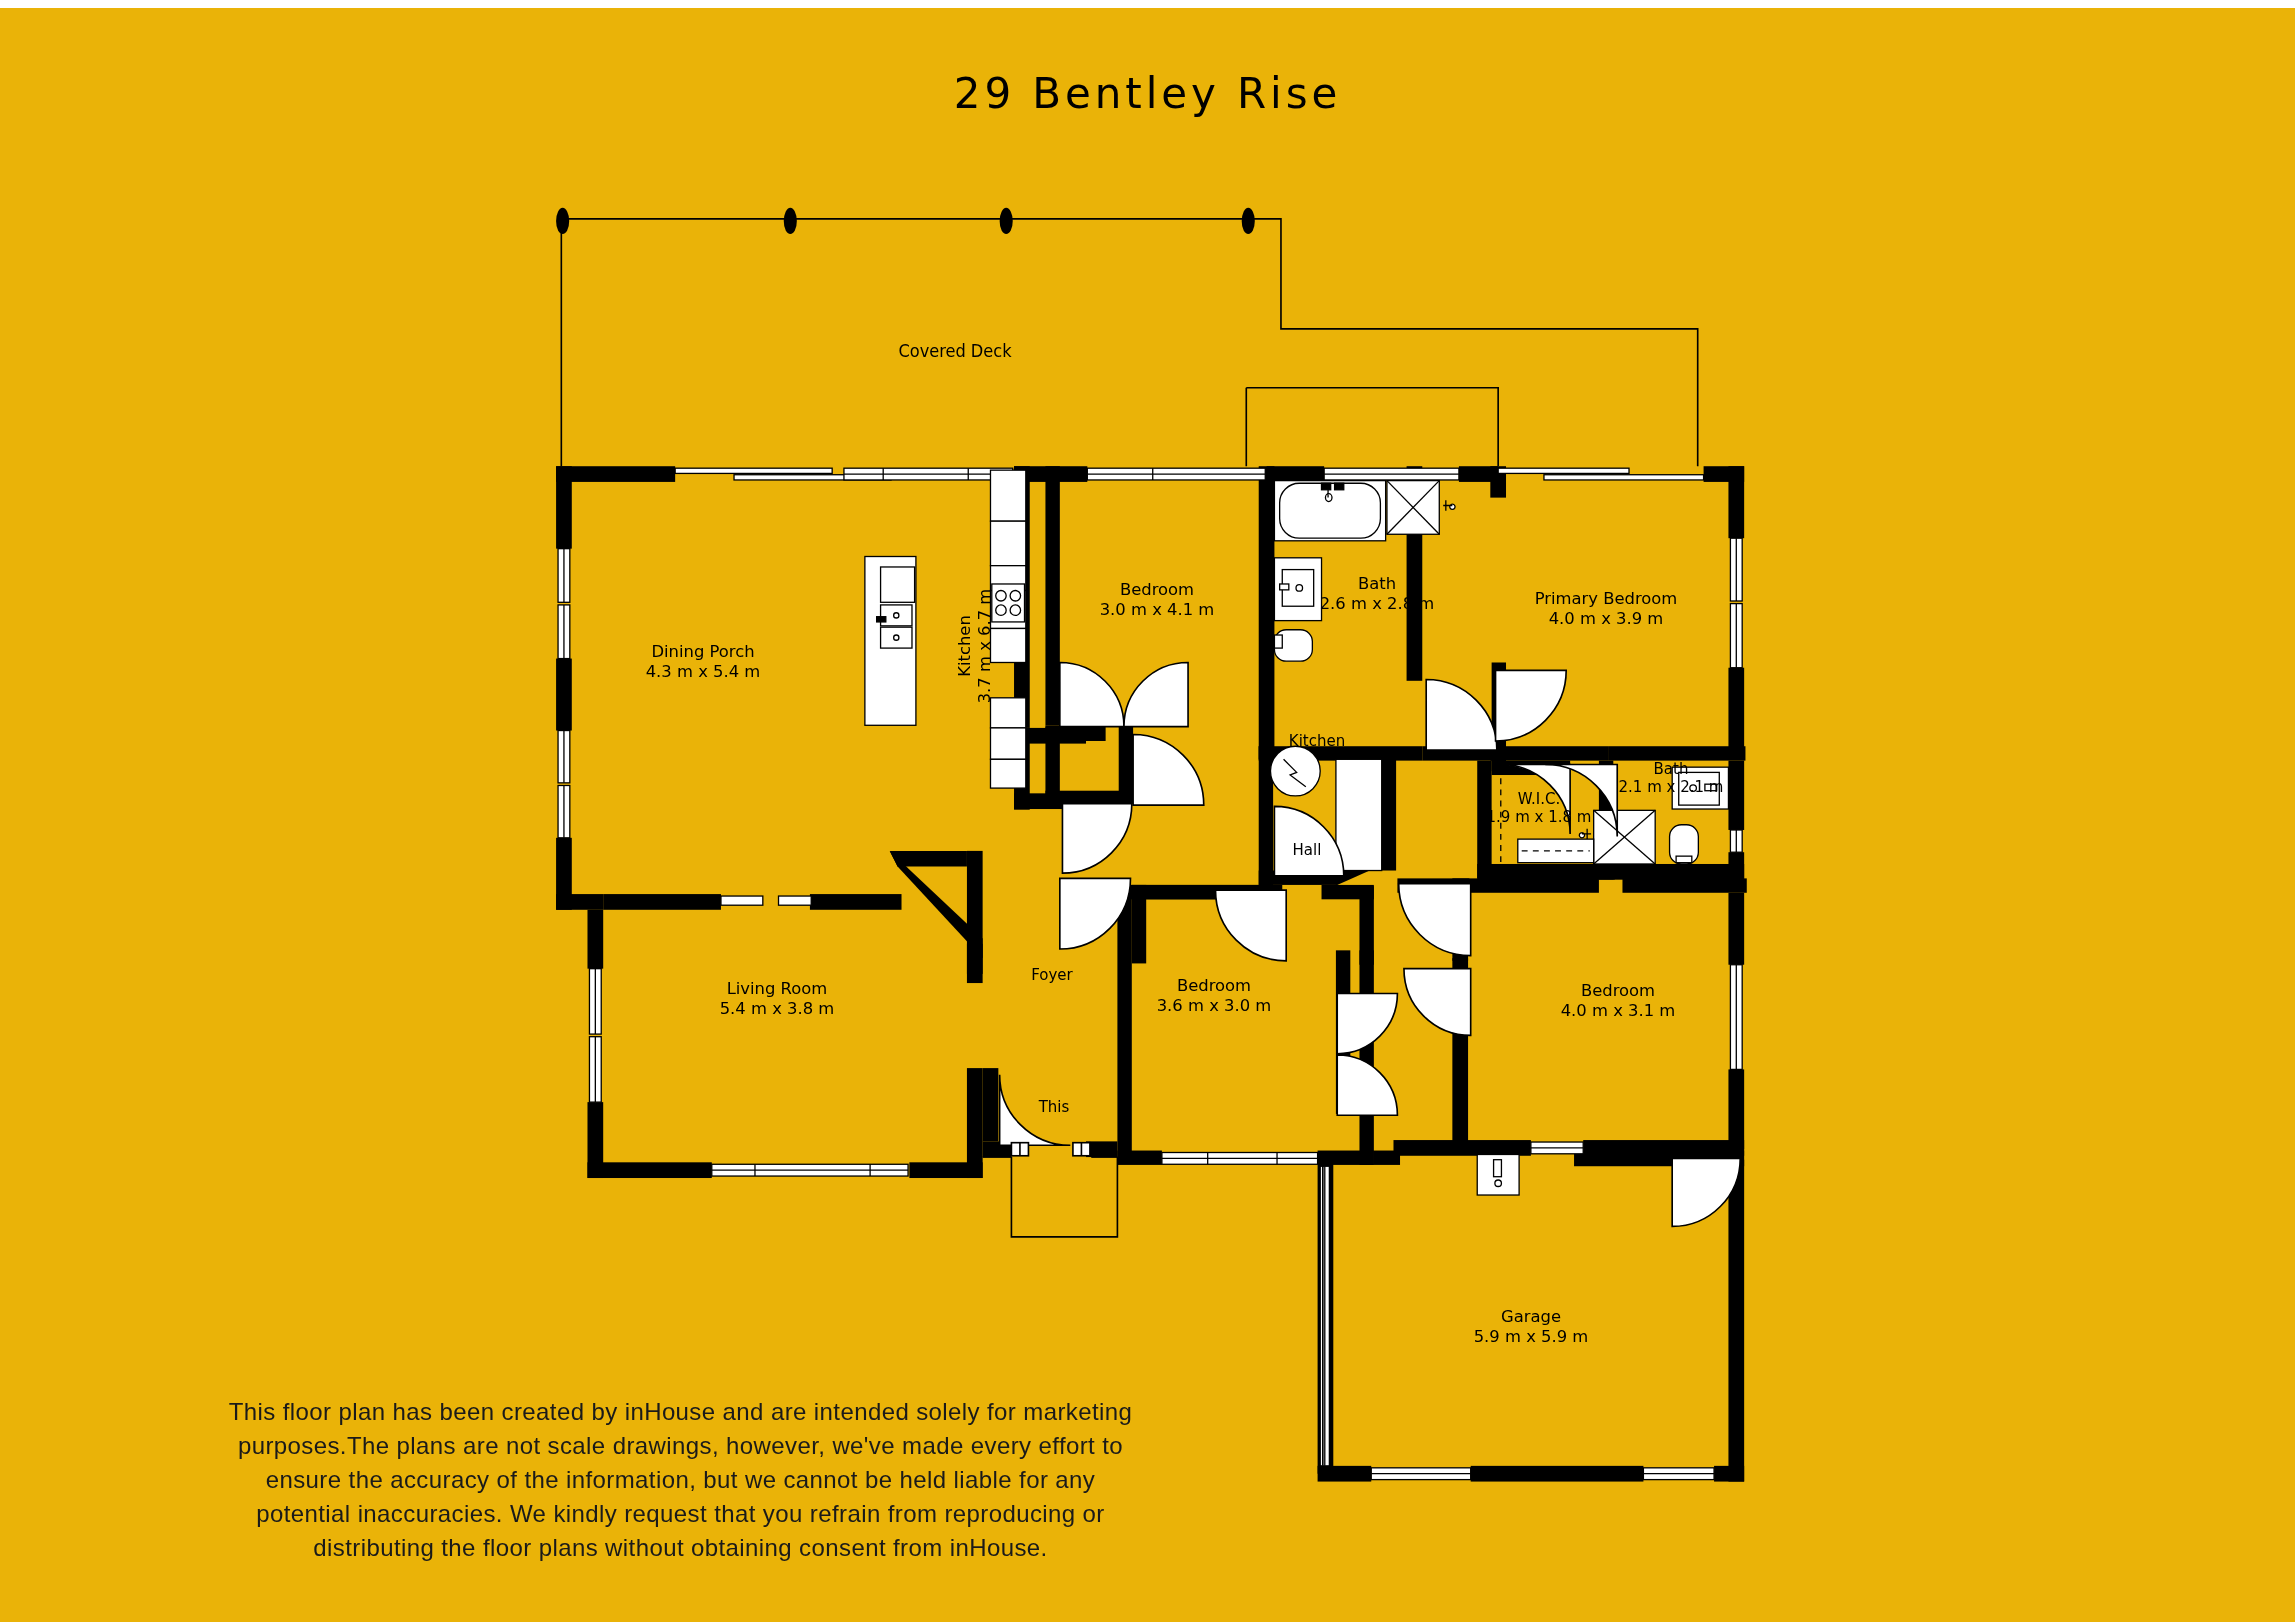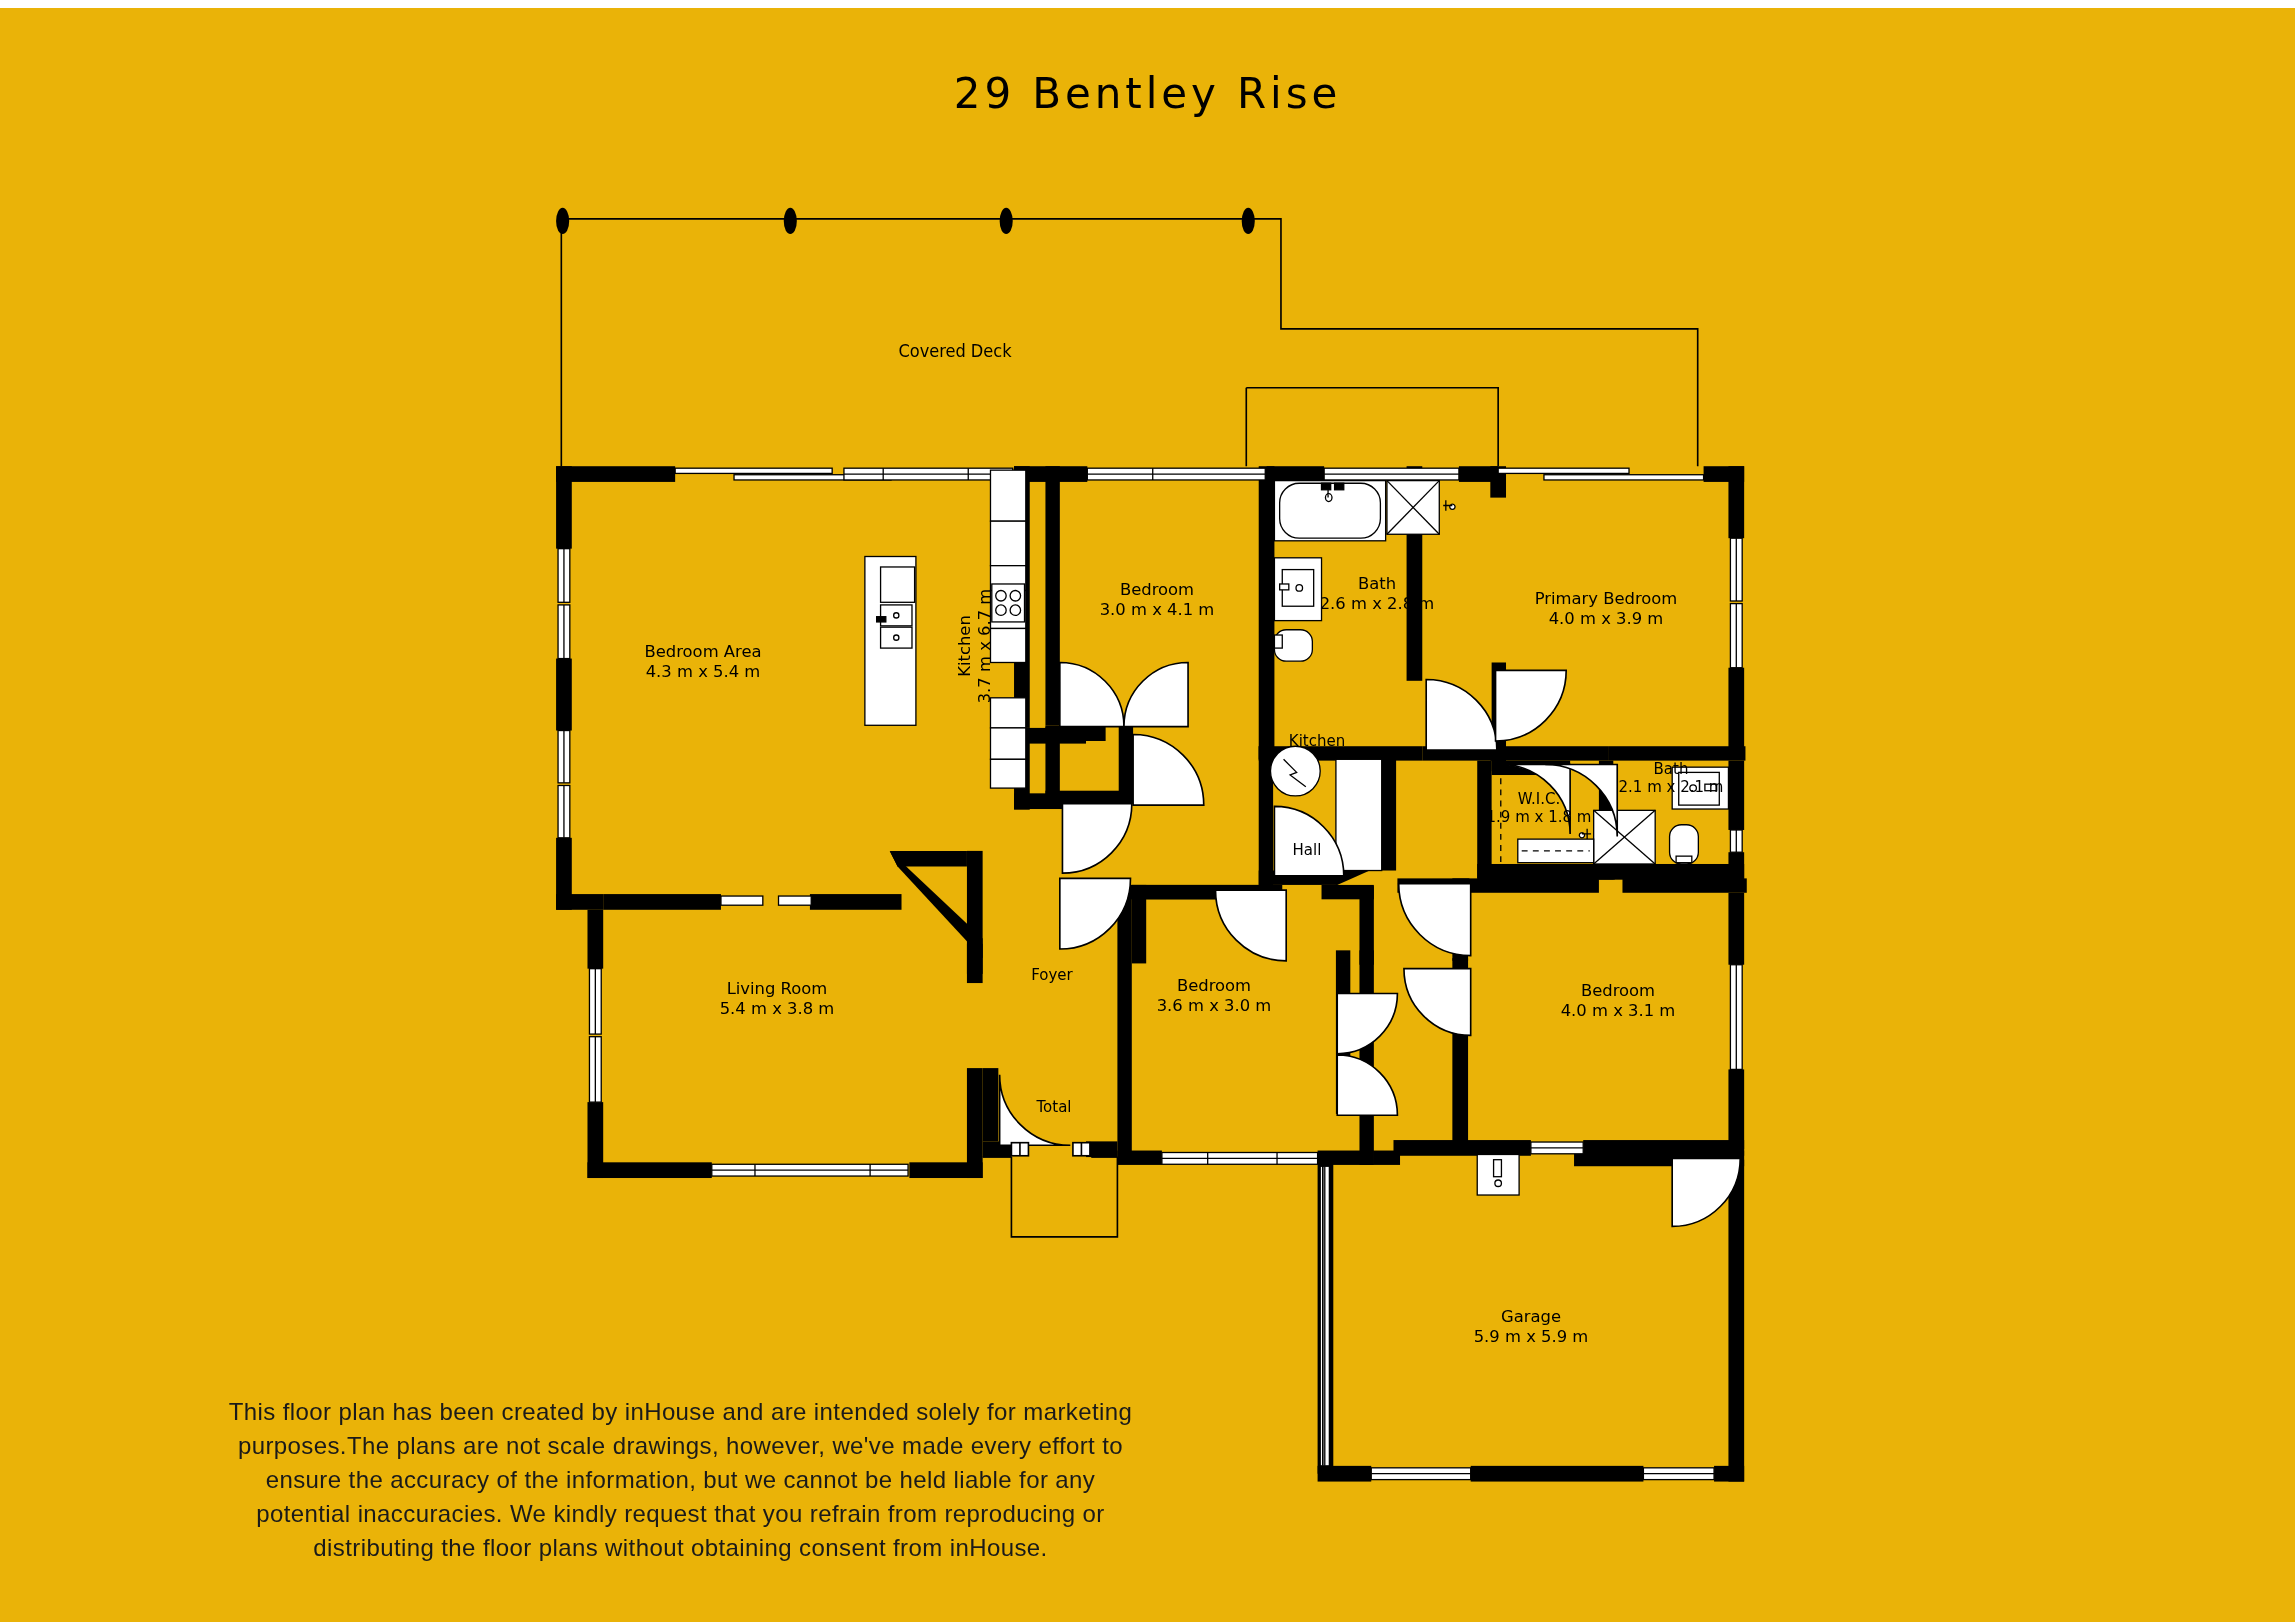--- a/index.html
+++ b/index.html
@@ -439,21 +439,21 @@
       <g stroke="#000000" stroke-width="2.5" fill="none">
         <line x1="2022" y1="1768" x2="2022" y2="2228"></line>
       </g>
 
     </g>
   </svg>
 
   <div class="deck-label" style="left:955px; top:342px;">Covered Deck</div>
 
   <div class="room-label" style="left:703px; top:654px;">
-    <span class="rl-name">Bedroom Area</span>
+    <span class="rl-name">Dining Porch</span>
     <span class="rl-dim">4.3 m x 5.4 m</span>
   </div>
 
   <div class="room-label vertical" style="left:975px; top:638px;">
     <span class="rl-name">Kitchen</span>
     <span class="rl-dim">3.7 m x 6.7 m</span>
   </div>
 
   <div class="room-label" style="left:1157px; top:592px;">
     <span class="rl-name">Bedroom</span>
@@ -491,21 +491,21 @@
   <div class="room-label" style="left:777px; top:991px;">
     <span class="rl-name">Living Room</span>
     <span class="rl-dim">5.4 m x 3.8 m</span>
   </div>
 
   <div class="room-label small" style="left:1052px; top:967px;">
     <span class="rl-name">Foyer</span>
   </div>
 
   <div class="room-label small" style="left:1054px; top:1099px;">
-    <span class="rl-name">Total</span>
+    <span class="rl-name">This</span>
   </div>
 
   <div class="room-label" style="left:1214px; top:988px;">
     <span class="rl-name">Bedroom</span>
     <span class="rl-dim">3.6 m x 3.0 m</span>
   </div>
 
   <div class="room-label" style="left:1618px; top:993px;">
     <span class="rl-name">Bedroom</span>
     <span class="rl-dim">4.0 m x 3.1 m</span>

